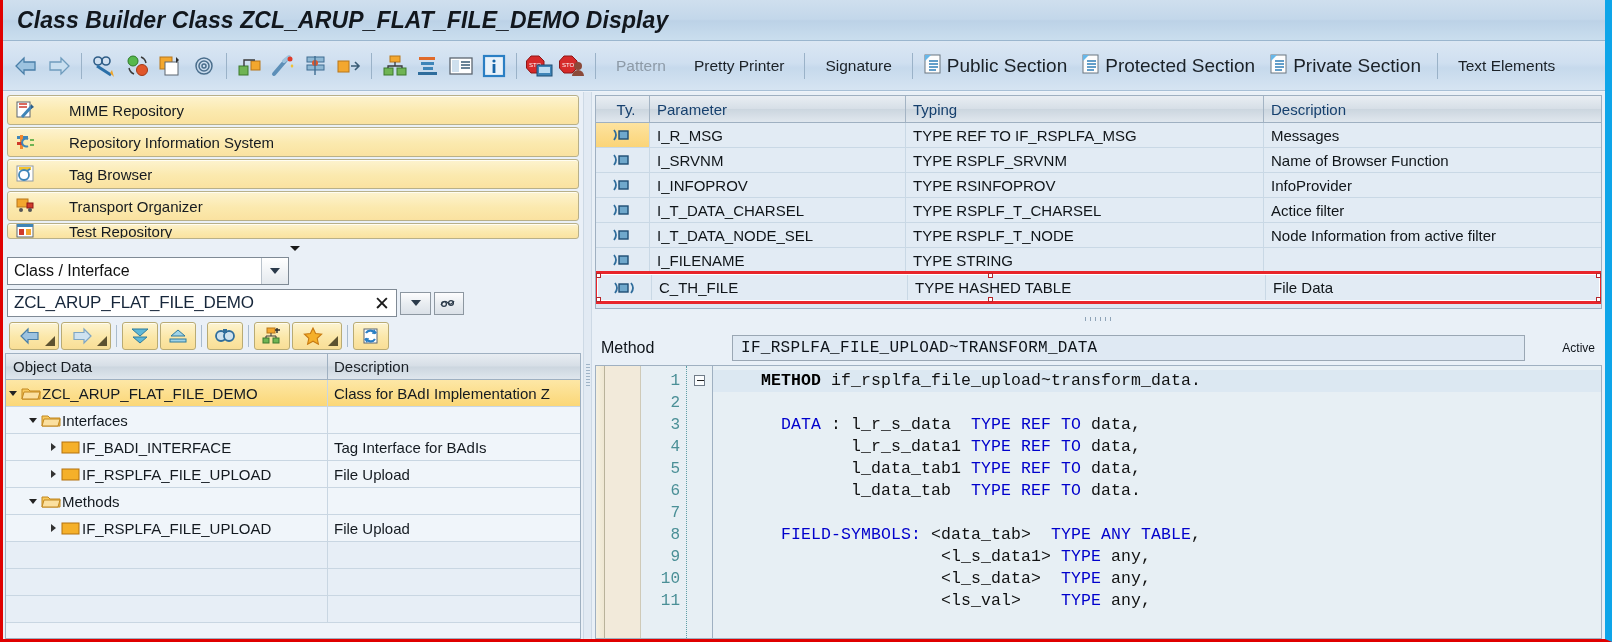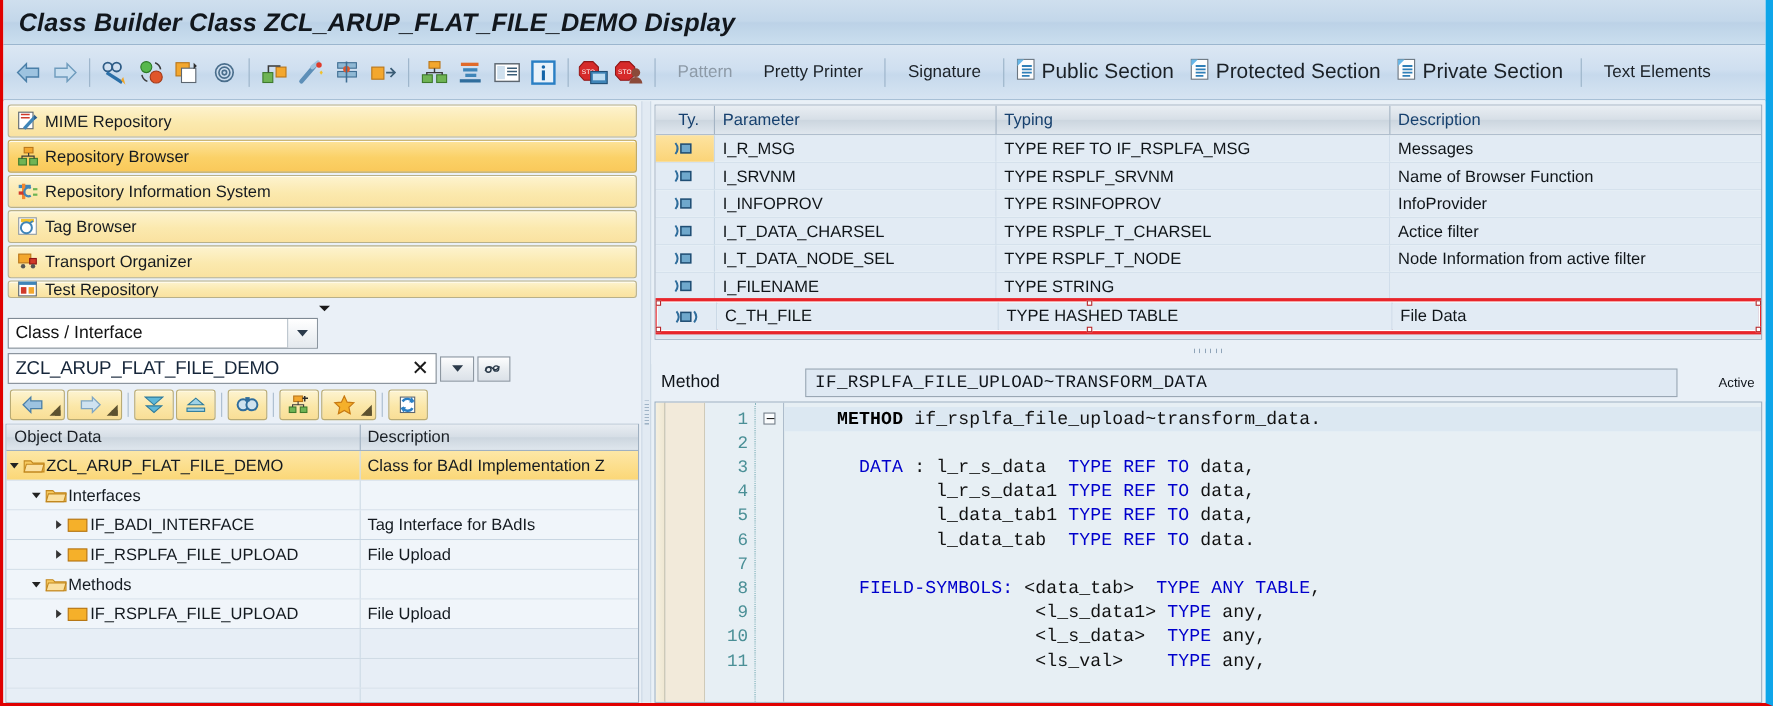--- a/index.html
+++ b/index.html
@@ -116,20 +116,21 @@
     margin-bottom: 2px;
     border: 1px solid #b8b089;
     border-radius: 3px;
     background: linear-gradient(to bottom,#fdf3cf 0%,#fbe9ae 55%,#fae2a0 100%);
     display: flex; align-items: center;
     padding-left: 6px;
     font-size: 15px;
     color: #161b20;
     box-shadow: inset 0 1px 0 #fffdf2;
     cursor: default;
+    gap: 28px;
   }
   .repo-item.selected {
     background: linear-gradient(to bottom,#fde39a 0%,#fbd167 55%,#fac95a 100%);
     border-color: #bfa451;
   }
   .repo-item .ico { width: 22px; height: 20px; margin-right: 5px; flex:0 0 22px;
     display:flex; align-items:center; justify-content:center;}
   .repo-item .txt { white-space: nowrap; overflow: hidden; }
   .repo-item.clipped { height: 16px; overflow: hidden; }
 
@@ -625,31 +626,20 @@
             <svg width="19" height="18" viewBox="0 0 19 18">
                 <rect x="1" y="1" width="13" height="15" fill="#fff" stroke="#5c6670"></rect>
                 <path d="M3 3 h8 M3 6 h8" stroke="#d03a2a" stroke-width="1.4"></path>
                 <path d="M6 16 L16 5" stroke="#3f85b8" stroke-width="3"></path>
                 <path d="M15 3 l3 3 l-3 2 z" fill="#2f5d87"></path>
               </svg>
           </span>
           <span class="txt">MIME Repository</span>
         </div>
 
-        <div class="repo-item selected">
-          <span class="ico">
-            <svg width="19" height="18" viewBox="0 0 19 18">
-                <rect x="6" y="1" width="8" height="5" fill="#f3a72e" stroke="#b8761a"></rect>
-                <rect x="1" y="11" width="7" height="6" fill="#6fb454" stroke="#3d7a2c"></rect>
-                <rect x="11" y="11" width="7" height="6" fill="#6fb454" stroke="#3d7a2c"></rect>
-                <path d="M10 6 v3 M4 11 v-2 h11 v2" fill="none" stroke="#3a3a3a" stroke-width="1.1"></path>
-              </svg>
-          </span>
-          <span class="txt">Repository Browser</span>
-        </div>
 
         <div class="repo-item">
           <span class="ico">
             <svg width="19" height="18" viewBox="0 0 19 18">
                 <rect x="1" y="3" width="11" height="3" fill="#3f85b8"></rect>
                 <rect x="4" y="2" width="3" height="14" fill="#f3882e"></rect>
                 <rect x="1" y="9" width="5" height="3" fill="#d03a2a"></rect>
                 <path d="M12 6 a4 4 0 1 0 0 7" fill="none" stroke="#3f85b8" stroke-width="2"></path>
                 <rect x="14" y="6" width="4" height="2" fill="#6fb454"></rect>
                 <rect x="14" y="11" width="4" height="2" fill="#6fb454"></rect>

